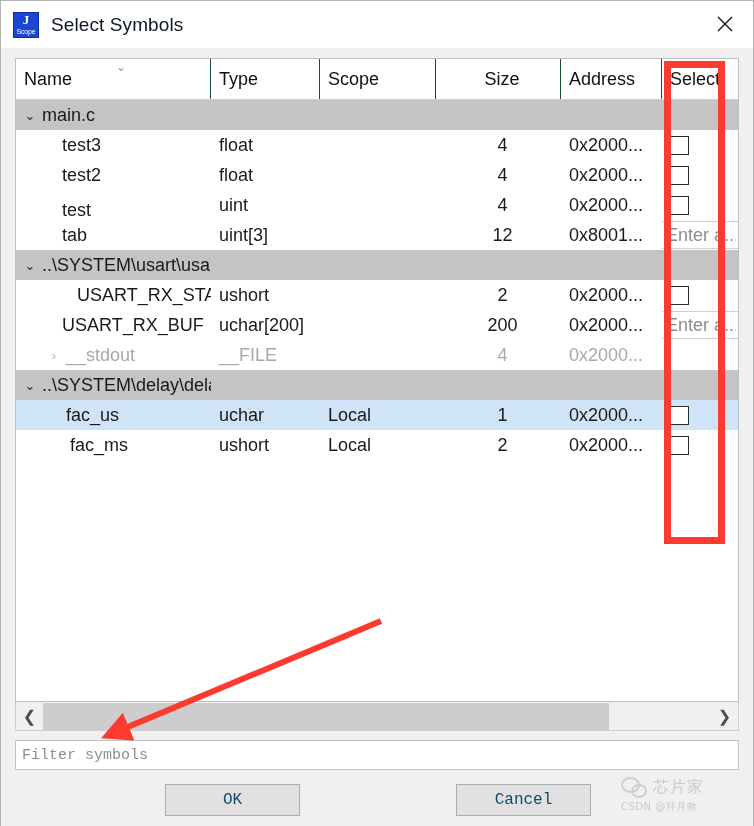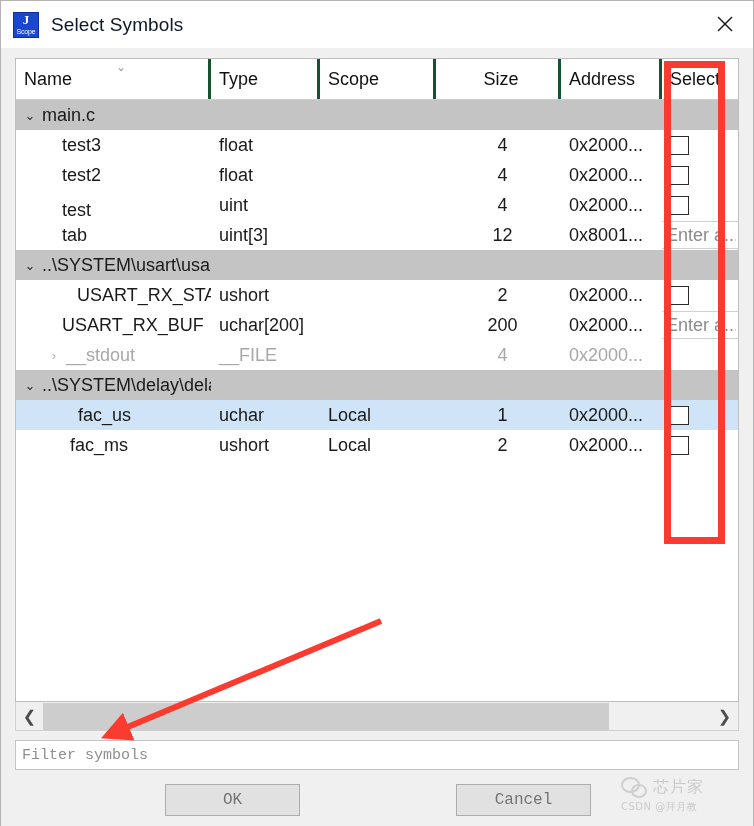--- a/index.html
+++ b/index.html
@@ -112,21 +112,21 @@
     border-bottom: 1px solid #cfcfcf;
     position: relative;
   }
   .hcell {
     display: flex;
     align-items: center;
     font-size: 18px;
     color: #111111;
     padding-left: 8px;
     box-sizing: border-box;
-    border-right: 3px solid #14532d;
+    border-right: 1px solid #14532d;
     position: relative;
     cursor: pointer;
   }
   .hcell:last-child { border-right: none; }
   .sort-chevron {
     position: absolute;
     left: 100px;
     top: 1px;
     color: #999999;
     font-size: 12px;
@@ -287,21 +287,21 @@
   }
   .dlg-btn {
     position: absolute;
     top: 14px;
     width: 135px; height: 32px;
     background: #e1e1e1;
     border: 1px solid #adadad;
     box-sizing: border-box;
     font-family: "Liberation Mono", monospace;
     font-size: 16px;
-    color: #737373;
+    color: #0c4a6e;
     cursor: pointer;
     display: flex;
     align-items: center;
     justify-content: center;
   }
   #ok-btn     { left: 150px; }
   #cancel-btn { left: 441px; }
 
   
   #watermark {
@@ -524,21 +524,21 @@
               <span class="expander">⌄</span>
               <span class="group-label">..\SYSTEM\delay\delay.c</span>
             </div>
             <div class="cell col-type"></div>
             <div class="cell col-scope"></div>
             <div class="cell col-size"></div>
             <div class="cell col-address"></div>
             <div class="cell select-cell col-select"></div>
           </div>
           <div class="row selected">
-            <div class="cell col-name" style="padding-left: 16px;">
+            <div class="cell col-name" style="padding-left: 4px;">
               <span style="width: 46px; min-width: 46px;"></span>
               <span>fac_us</span>
             </div>
             <div class="cell col-type">uchar</div>
             <div class="cell col-scope">Local</div>
             <div class="cell col-size">1</div>
             <div class="cell col-address">0x2000...</div>
             <div class="cell select-cell col-select">
               <div class="checkbox"></div>
             </div>

